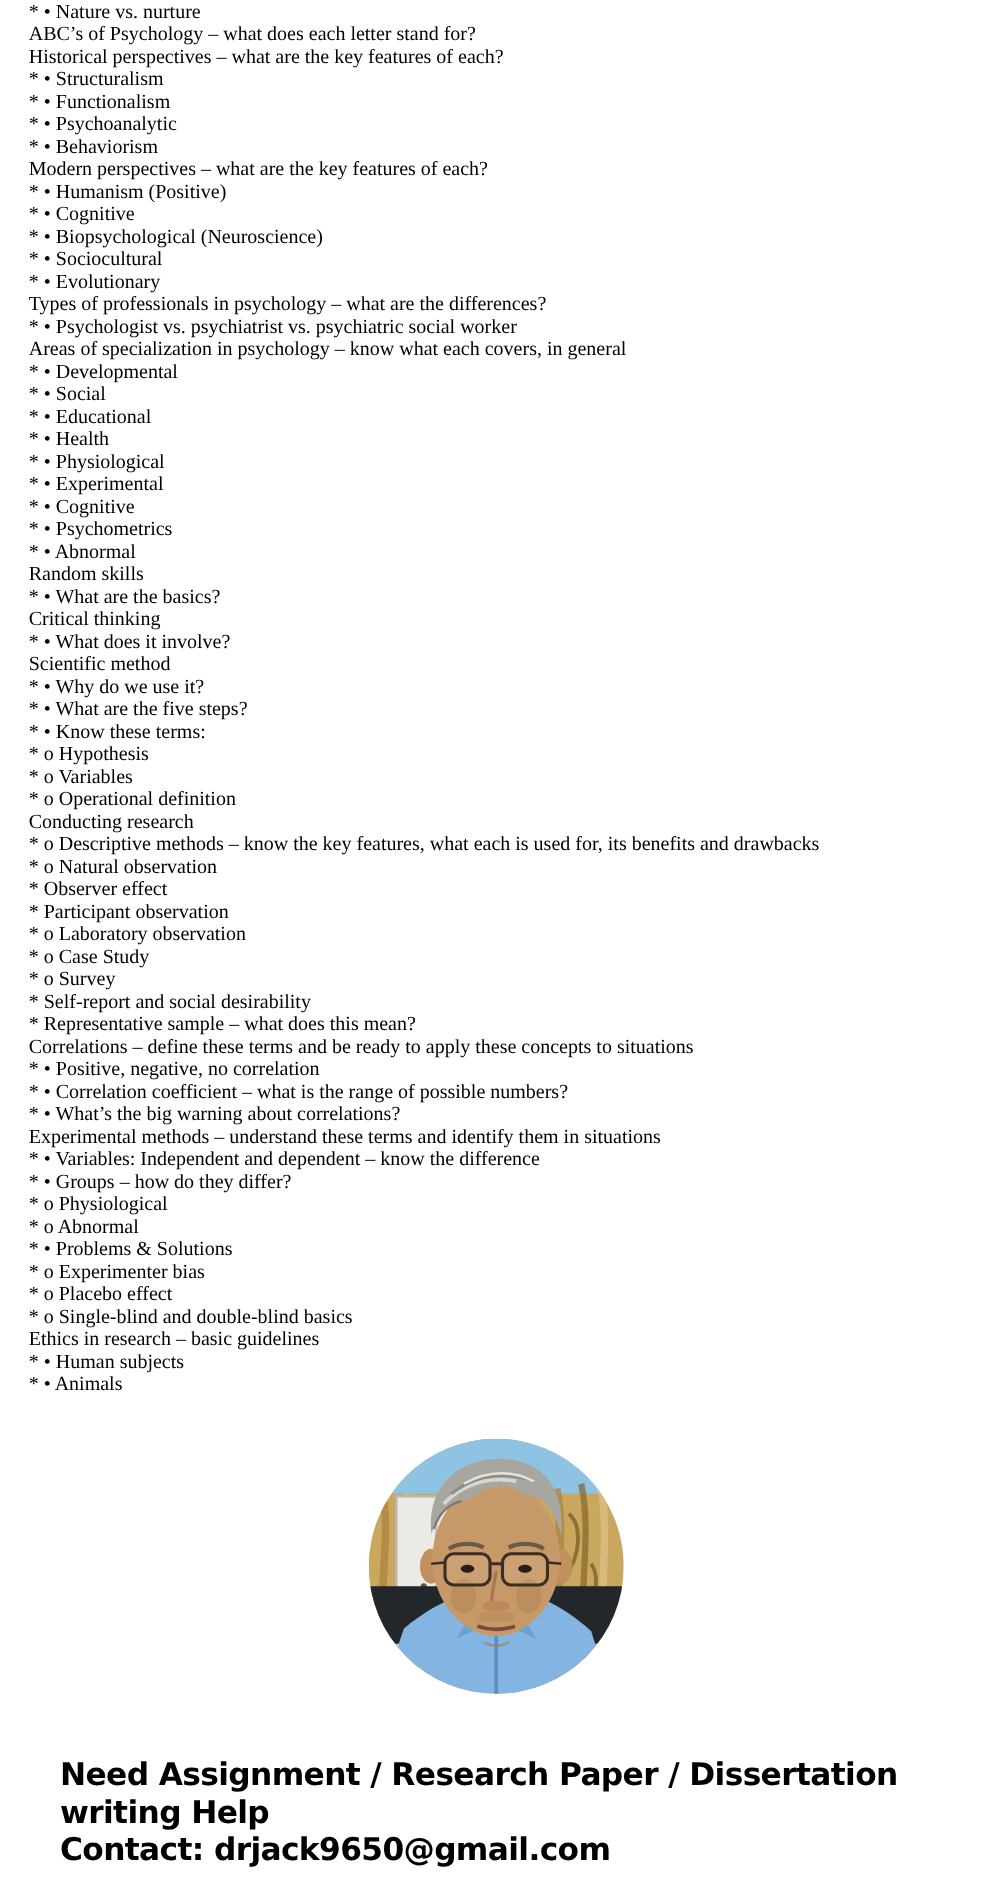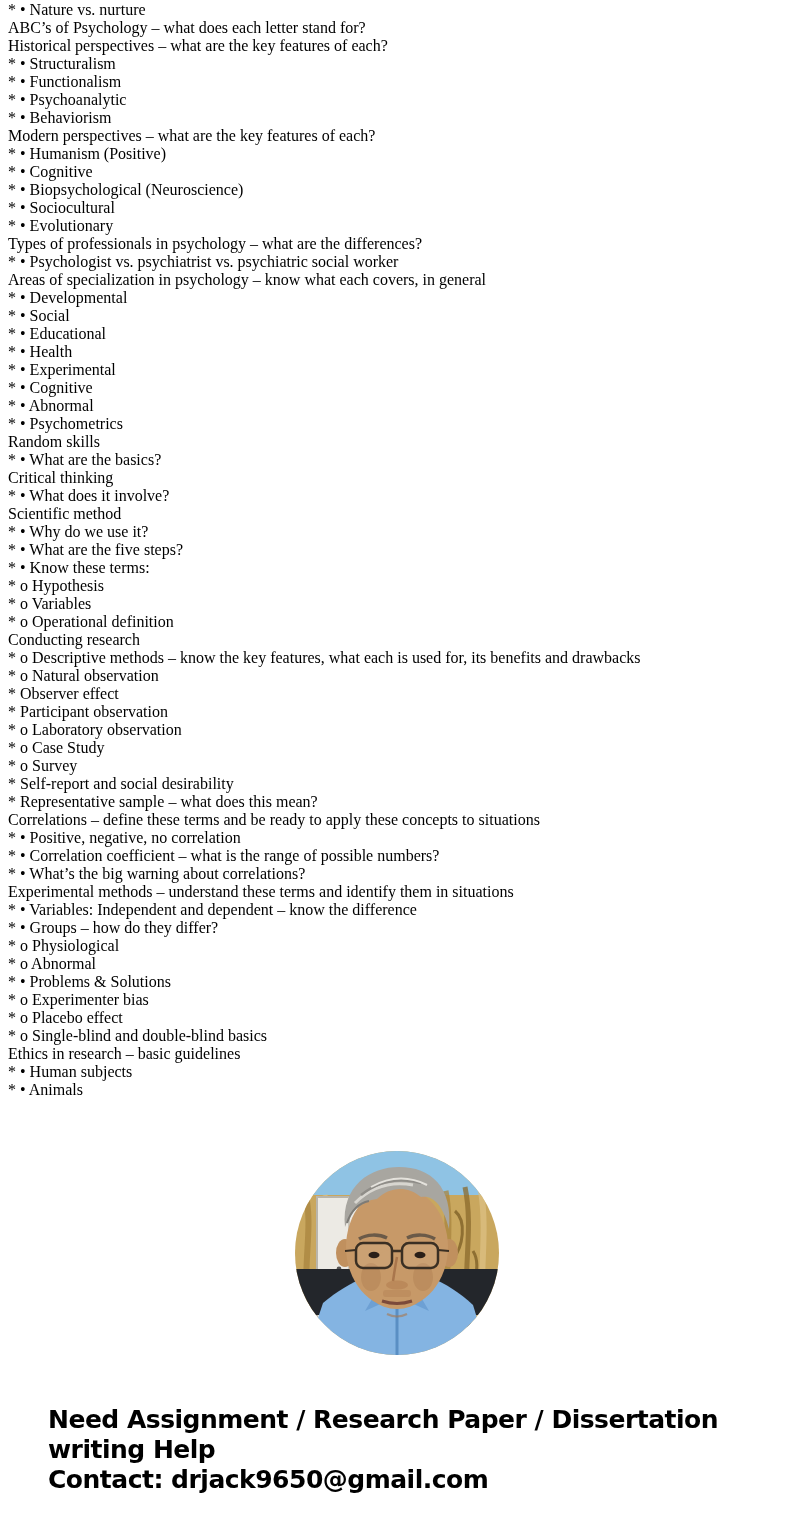--- a/index.html
+++ b/index.html
@@ -7,20 +7,21 @@
     width: 794px;
     height: 1523px;
     background: #ffffff;
     overflow: hidden;
     font-family: "Liberation Serif", serif;
   }
   .notes {
     padding: 1px 8px 0 8px;
     height: 1126px;
     overflow: hidden;
+    margin-left: 15px;
   }
   .line {
     font-size: 16px;
     line-height: 18px;
     color: #000000;
     white-space: nowrap;
   }
   .avatar-wrap {
     margin-top: 24px;
     display: flex;
@@ -60,24 +61,25 @@
     <div class="line">* • Biopsychological (Neuroscience)</div>
     <div class="line">* • Sociocultural</div>
     <div class="line">* • Evolutionary</div>
     <div class="line">Types of professionals in psychology – what are the differences?</div>
     <div class="line">* • Psychologist vs. psychiatrist vs. psychiatric social worker</div>
     <div class="line">Areas of specialization in psychology – know what each covers, in general</div>
     <div class="line">* • Developmental</div>
     <div class="line">* • Social</div>
     <div class="line">* • Educational</div>
     <div class="line">* • Health</div>
+    <div class="line">* • Physiological</div>
     <div class="line">* • Experimental</div>
     <div class="line">* • Cognitive</div>
+    <div class="line">* • Psychometrics</div>
     <div class="line">* • Abnormal</div>
-    <div class="line">* • Psychometrics</div>
     <div class="line">Random skills</div>
     <div class="line">* • What are the basics?</div>
     <div class="line">Critical thinking</div>
     <div class="line">* • What does it involve?</div>
     <div class="line">Scientific method</div>
     <div class="line">* • Why do we use it?</div>
     <div class="line">* • What are the five steps?</div>
     <div class="line">* • Know these terms:</div>
     <div class="line">* o Hypothesis</div>
     <div class="line">* o Variables</div>

